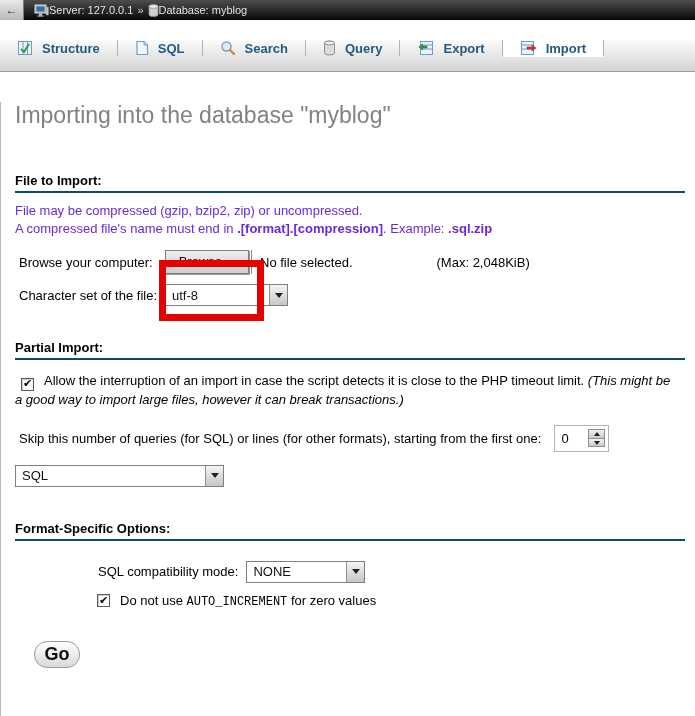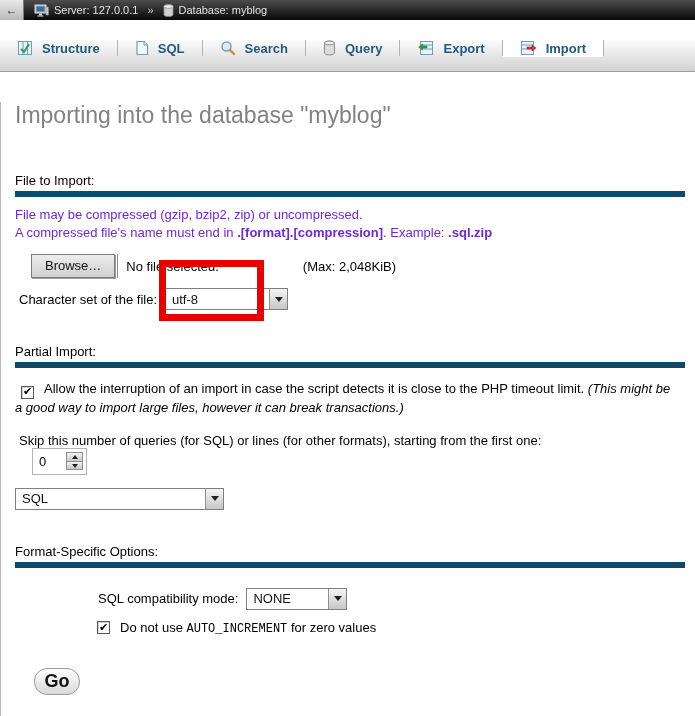--- a/index.html
+++ b/index.html
@@ -5,40 +5,40 @@
   * { margin:0; padding:0; box-sizing:border-box; }
   html,body { width:695px; height:716px; overflow:hidden; background:#fff;
     font-family:"Liberation Sans","DejaVu Sans",sans-serif; font-size:13px; color:#000; }
 
   
   .topbar { height:20px; background:linear-gradient(#4d4d4d,#070707);
     display:flex; align-items:center; color:#e2e2e2; font-size:11px; }
   .backbox { width:24px; height:20px; background:linear-gradient(#e9e9e9,#b9b9b9);
     border-right:1px solid #7a7a7a; display:flex; align-items:center; justify-content:center;
     color:#333; font-size:12px; cursor:pointer; }
-  .topbar .crumb { display:flex; align-items:center; gap:5px; margin-left:10px; }
+  .topbar .crumb { display:flex; align-items:center; margin-left:10px; }
   .topbar .sep { margin:0 4px; color:#cfcfcf; }
   .ticon { display:inline-block; vertical-align:middle; }
 
   
   .tabbar { height:32px; background:linear-gradient(#fbfbfb,#d3d3d3);
     border-bottom:1px solid #9d9d9d; display:flex; align-items:flex-start;margin-top:20px; }
   .tab { display:flex; align-items:center; gap:9px; padding:0 17px;
     border-right:1px solid #b3b3b3; color:#235a81; font-weight:bold; cursor:pointer;
     position:relative; }
   .tab.active { background:#fff; }
   .tab.active::after { content:""; position:absolute; left:0; right:0; bottom:-1px;
     height:1px; background:#fff; }
 
   
   .content { position:relative; height:656px; border-left:1px solid #b8b8b8;
     background:#fff; }
   h1 { font-size:23px; font-weight:normal; color:#828282; margin:30px 0 0 14px; }
-  .sect { font-weight:normal; font-size:13px; margin:0 10px 0 14px;
-    padding-bottom:3px; border-bottom:6px solid #0c4a6e; }
+  .sect { font-weight:bold; font-size:13px; margin:0 10px 0 14px;
+    padding-bottom:3px; border-bottom:2px solid #0c4a6e; }
   .sect-file { margin-top:44px; }
   .sect-partial { margin-top:34px; }
   .sect-format { margin-top:42px; }
   .sect-fso { margin-top:34px; }
   .para { margin:9px 24px 0 14px; line-height:18px; color:#6d28d9; }
 
   .row { margin-left:18px; display:flex; align-items:center; }
   .browse-row { margin-top:12px; }
   .charset-row { margin-top:10px; }
 
@@ -52,33 +52,33 @@
   
   .xsel { display:inline-flex; align-items:stretch; border:1px solid #7f7f7f;
     background:#fff; height:22px; cursor:pointer; }
   .xsel .val { display:flex; align-items:center; padding:0 6px; flex:1; color:#111; }
   .xsel .dbtn { width:18px; background:linear-gradient(#f5f5f5,#c6c6c6);
     border-left:1px solid #909090; display:flex; align-items:center; justify-content:center; }
   .arr { width:0; height:0; border-left:4px solid transparent; border-right:4px solid transparent;
     border-top:5px solid #222; }
   .sel-charset { width:123px; margin-left:8px; }
   .sel-format  { width:209px; margin:13px 0 0 14px; }
-  .sel-compat  { width:101px; margin-left:8px; }
+  .sel-compat  { width:119px; margin-left:8px; }
 
   
   .cbx { width:13px; height:13px; border:1px solid #5a5a5a; background:#fff;
     box-shadow:inset 1px 1px 0 #cfcfcf; display:inline-flex; align-items:center;
     justify-content:center; flex:none; cursor:pointer; }
   .cbx.checked::after { content:"✔"; font-size:11px; line-height:1; color:#000; margin-top:-1px; }
 
   .pi-para { margin:12px 22px 0 14px; line-height:18px; }
   .pi-para .cbx { vertical-align:-2px; margin:0 10px 0 6px; }
   .it { font-style:italic; }
 
-  .skip-row { margin:16px 14px 0 18px; display:flex; align-items:flex-start;flex-direction:column; }
+  .skip-row { margin:16px 14px 0 18px; display:flex; align-items:center; }
   .spinbox { margin-left:13px; border:1px solid #b3b3b3; background:#fff;
     padding:3px; display:inline-flex; align-items:center; }
   .spinbox .num { width:30px; padding:2px 3px; font-size:13px; }
   .spinner { display:flex; flex-direction:column; border:1px solid #8f8f8f; }
   .spinner .sb { width:15px; height:8px; background:linear-gradient(#f2f2f2,#c9c9c9);
     display:flex; align-items:center; justify-content:center; cursor:pointer; }
   .spinner .sb + .sb { border-top:1px solid #8f8f8f; }
   .uarr { width:0; height:0; border-left:3px solid transparent; border-right:3px solid transparent;
     border-bottom:4px solid #222; }
   .darr { width:0; height:0; border-left:3px solid transparent; border-right:3px solid transparent;
@@ -177,20 +177,21 @@
   <h1>Importing into the database "myblog"</h1>
 
   
   <div class="sect sect-file">File to Import:</div>
   <div class="para">
     <span>File may be compressed (gzip, bzip2, zip) or uncompressed.</span><br>
     <span>A compressed file's name must end in </span><b>.[format].[compression]</b><span>. Example: </span><b>.sql.zip</b>
   </div>
 
   <div class="row browse-row">
+    <span>Browse your computer:</span>
     <button class="btn3d">Browse…</button>
     <div class="file-divider"></div>
     <span class="nofile">No file selected.</span>
     <span class="maxnote">(Max: 2,048KiB)</span>
   </div>
 
   <div class="row charset-row">
     <span>Character set of the file:</span>
     <div class="xsel sel-charset">
       <span class="val">utf-8</span>

